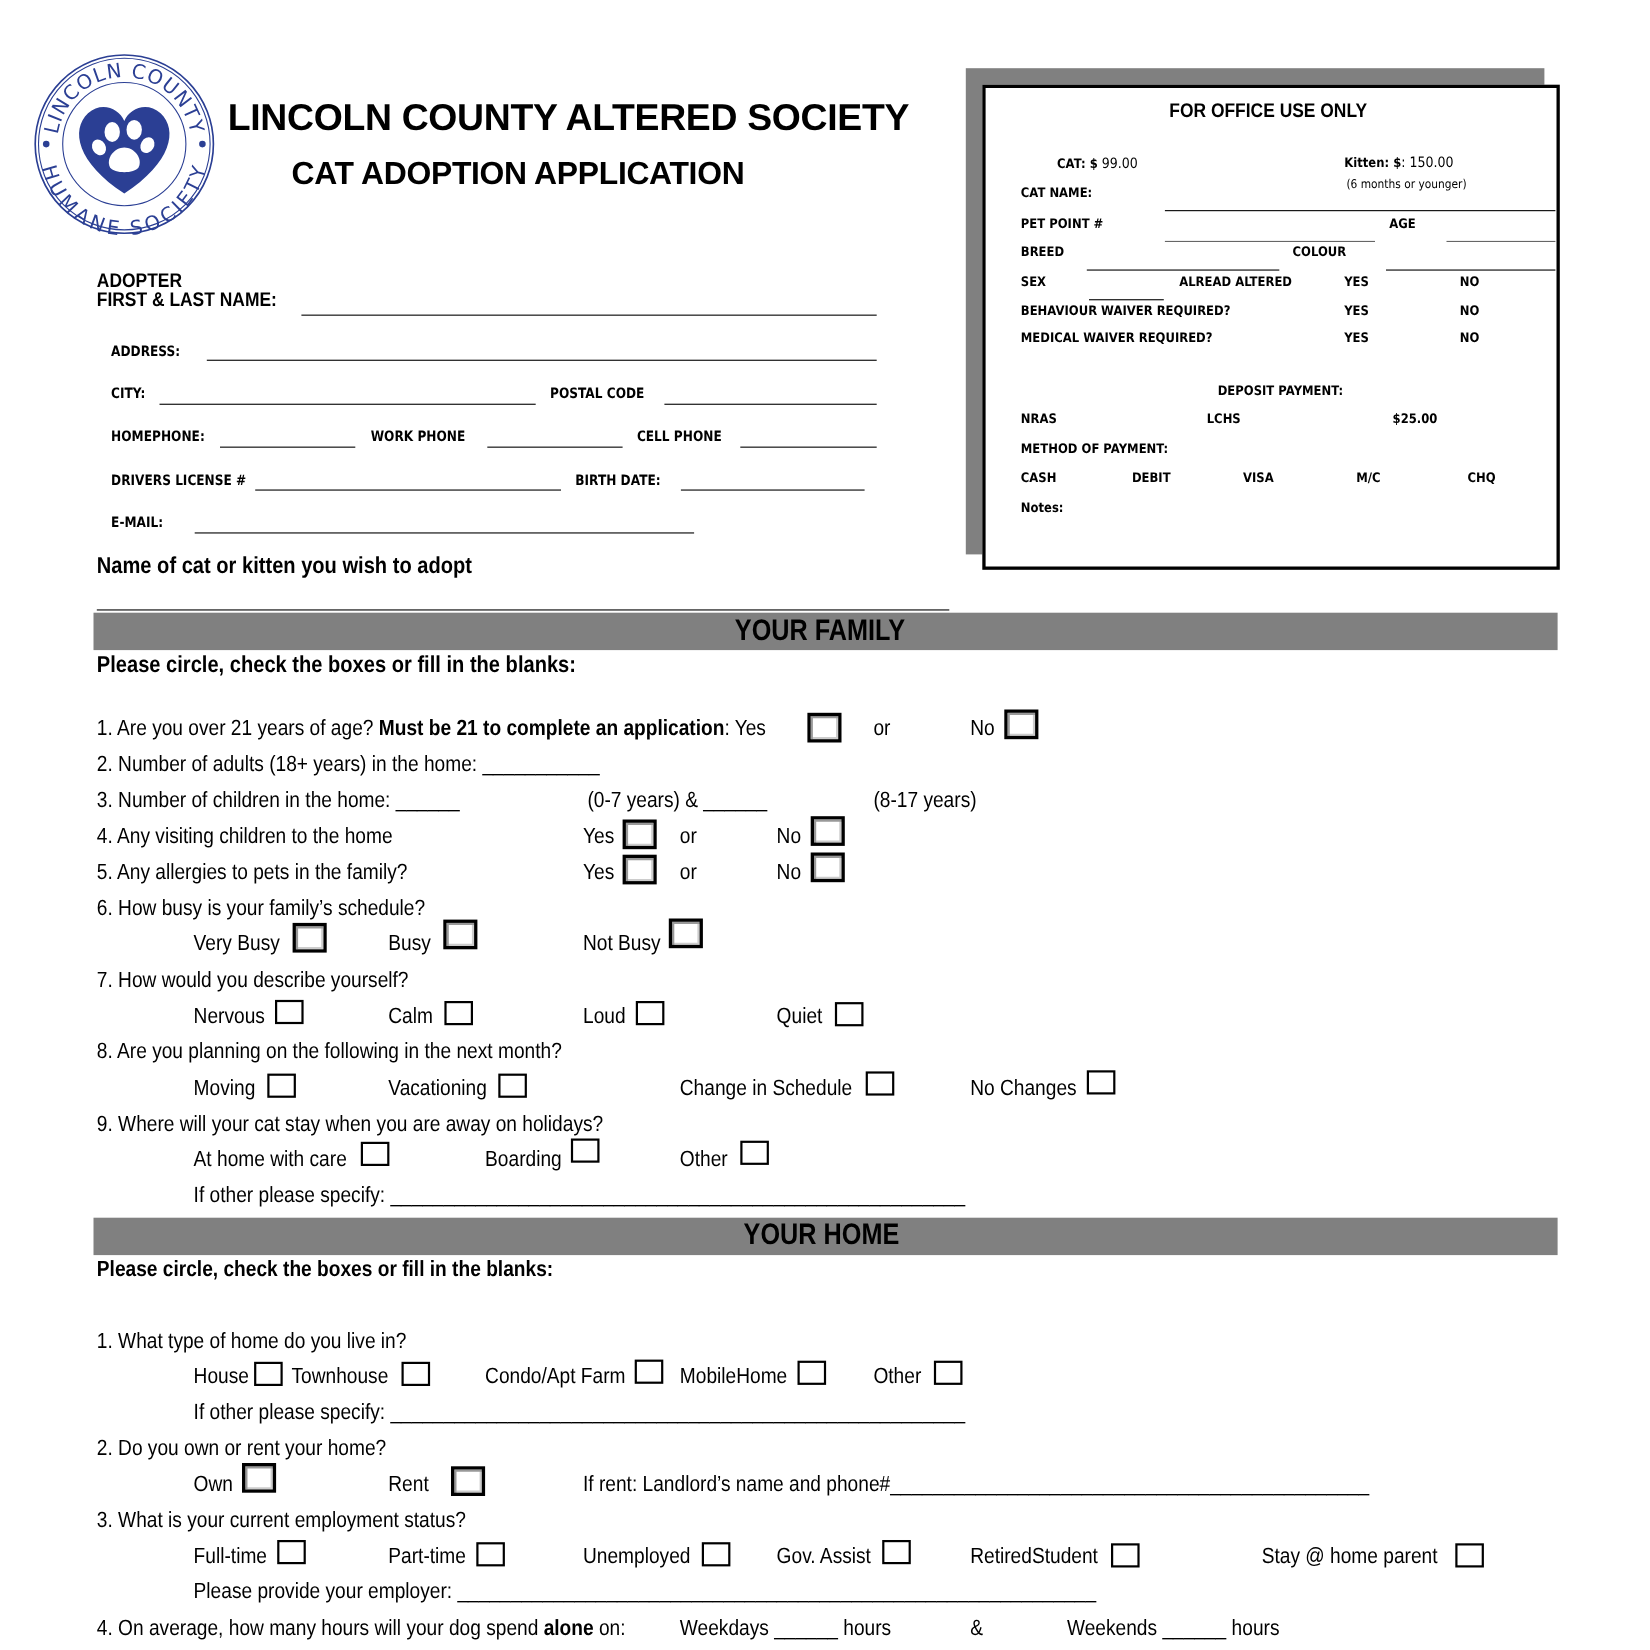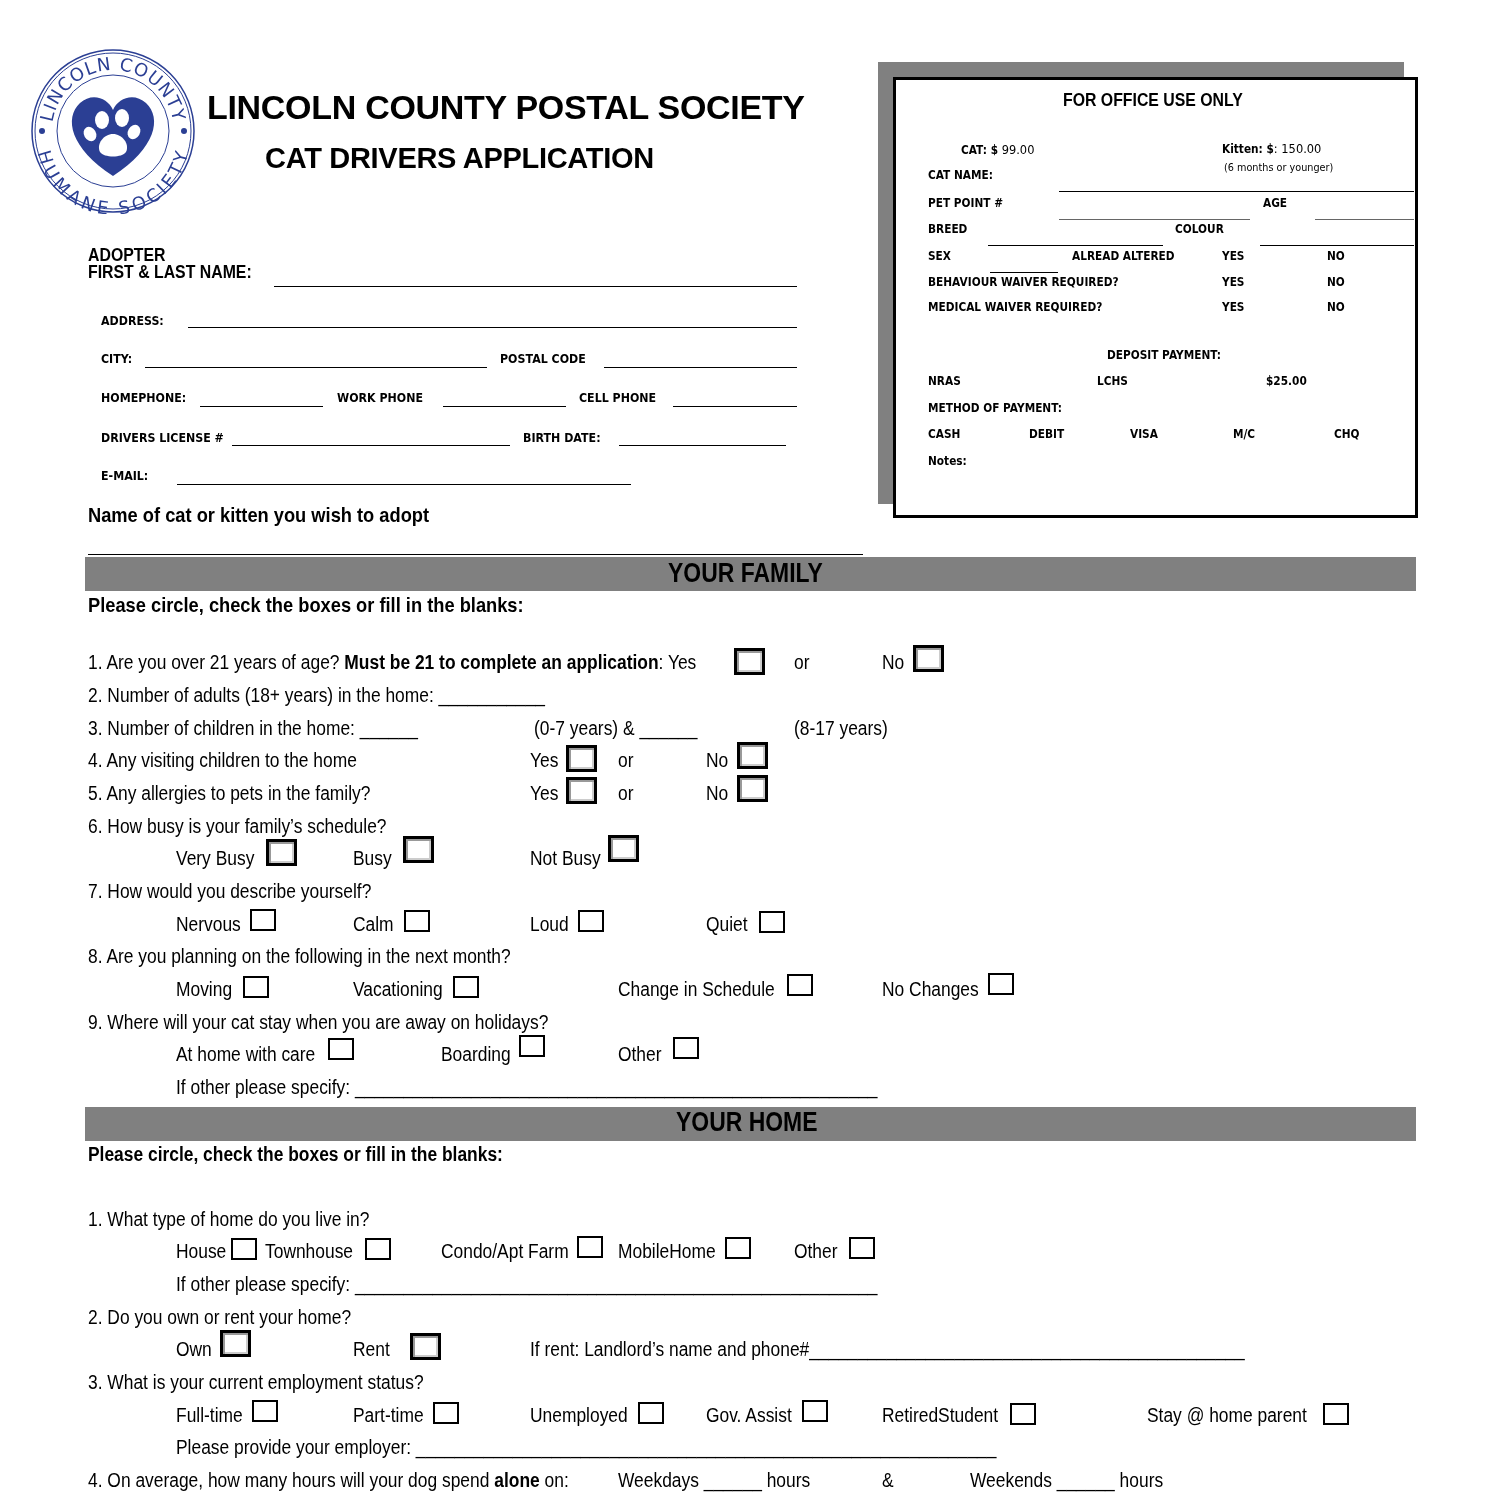--- a/index.html
+++ b/index.html
@@ -56,22 +56,22 @@
     <ellipse cx="72" cy="72" rx="7" ry="9" fill="#fff"></ellipse>
     <ellipse cx="92" cy="70" rx="7" ry="9" fill="#fff"></ellipse>
     <ellipse cx="60" cy="86" rx="6" ry="7.5" fill="#fff" transform="rotate(-30 60 86)"></ellipse>
     <ellipse cx="104" cy="84" rx="6" ry="7.5" fill="#fff" transform="rotate(30 104 84)"></ellipse>
     <path d="M70 104 C 66 96, 74 86, 83 86 C 92 86, 100 96, 96 104 C 92 110, 74 110, 70 104 Z" fill="#fff"></path>
     <circle cx="12" cy="83" r="3" fill="#2b3f94"></circle>
     <circle cx="154" cy="83" r="3" fill="#2b3f94"></circle>
   </svg>
 </div>
 
-<div class="abs title1">LINCOLN COUNTY POSTAL SOCIETY</div>
-<div class="abs title2">CAT DRIVERS APPLICATION</div>
+<div class="abs title1">LINCOLN COUNTY ALTERED SOCIETY</div>
+<div class="abs title2">CAT ADOPTION APPLICATION</div>
 
 <div class="abs lbl-big" style="left:88px;top:247px;">ADOPTER</div>
 <div class="abs lbl-big" style="left:88px;top:264px;">FIRST &amp; LAST NAME:</div>
 <div class="line" style="left:274px;top:286px;width:523px;"></div>
 
 <div class="abs lbl-sm" style="left:101px;top:313px;">ADDRESS:</div>
 <div class="line" style="left:188px;top:327px;width:609px;"></div>
 
 <div class="abs lbl-sm" style="left:101px;top:351px;">CITY:</div>
 <div class="line" style="left:145px;top:367px;width:342px;"></div>

